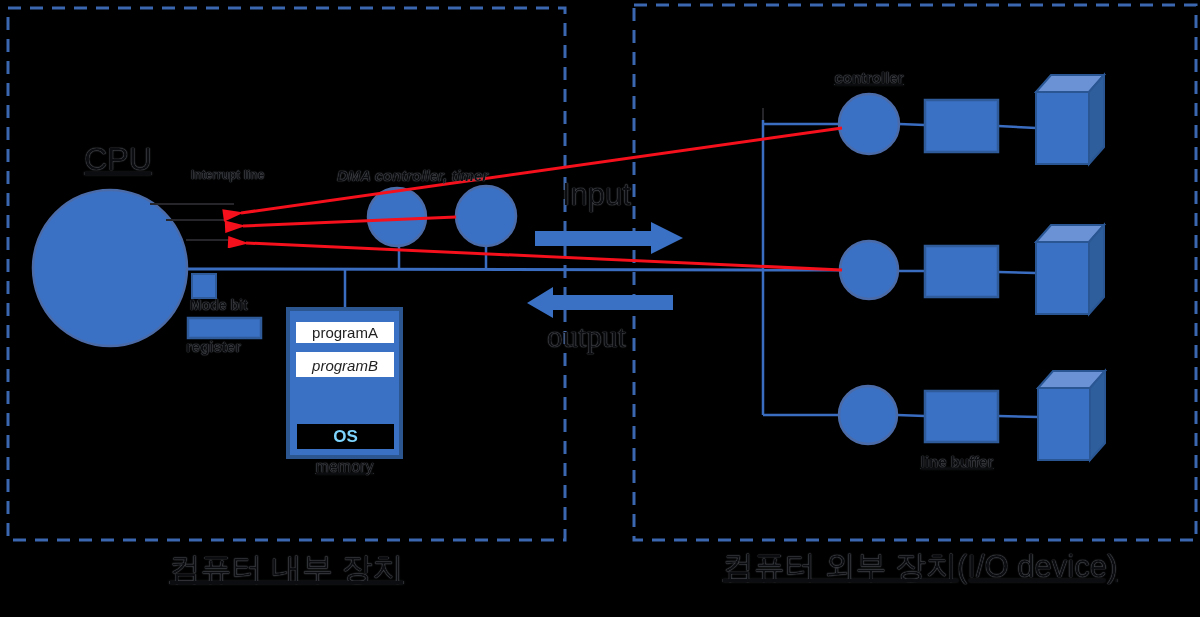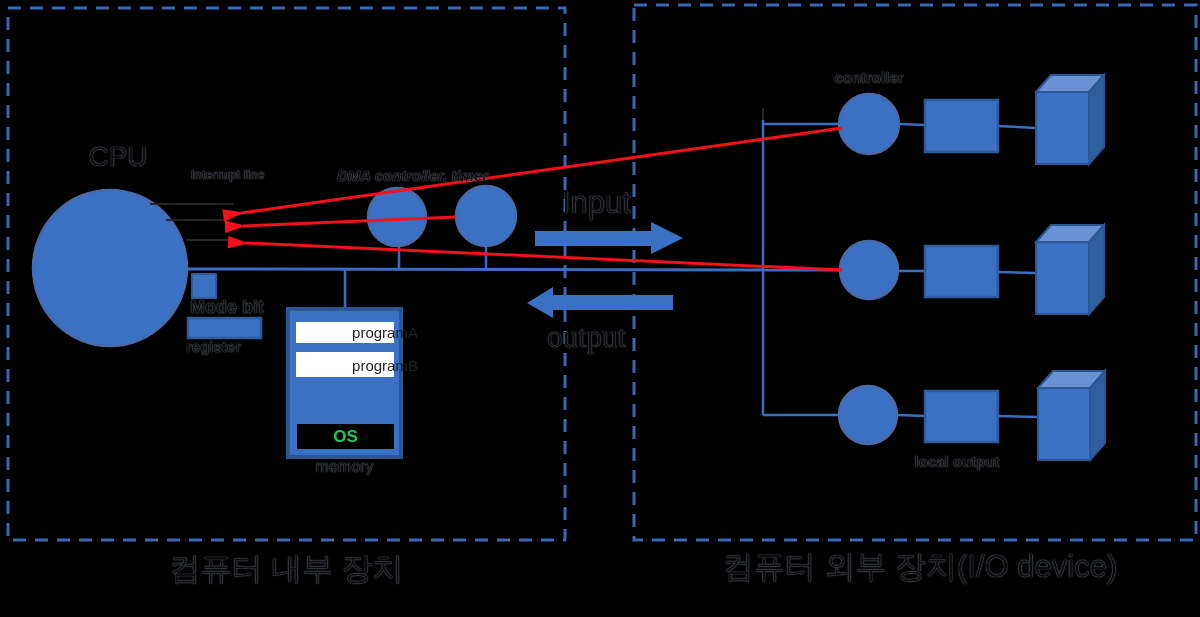--- a/index.html
+++ b/index.html
@@ -3,23 +3,23 @@
 <meta charset="utf-8">
 <style>
   html,body{margin:0;padding:0;background:#000;}
   #stage{position:relative;width:1200px;height:617px;background:#000;overflow:hidden;
          font-family:"Liberation Sans", sans-serif;}
   #diagram-svg{position:absolute;left:0;top:0;}
   .lbl{position:absolute;color:#0c0d10;text-shadow:0 0 1px rgba(150,155,165,0.95),0 0 2px rgba(90,95,105,0.45);
        white-space:nowrap;line-height:1.1;}
   .lbl-sm{font-size:15px;font-weight:bold;}
   .lbl-lg{font-size:31px;font-weight:normal;}
-  .center{text-align:center;}
-  .prog-row{position:absolute;color:#1f1f1f;font-size:15px;text-align:center;line-height:1;padding-left:40px;}
-  .os-row{position:absolute;color:#22c55e;font-weight:bold;font-size:17px;text-align:center;line-height:1;}
+  .center{text-align:center;text-decoration:underline;}
+  .prog-row{position:absolute;color:#1f1f1f;font-size:15px;text-align:center;line-height:1;}
+  .os-row{position:absolute;color:#7dd3fc;font-weight:bold;font-size:17px;text-align:center;line-height:1;}
 </style>
 </head>
 <body>
 
 <div id="stage">
 
   <svg id="diagram-svg" width="1200" height="617" viewBox="0 0 1200 617">
     <defs>
       <marker id="redArrow" markerWidth="8" markerHeight="6" refX="1" refY="2.1" orient="auto" markerUnits="strokeWidth">
         <path d="M0,2.1 L7,0 L7,4.2 Z" fill="#f5101c"></path>
@@ -98,38 +98,38 @@
       </g>
     </g>
 
     <g stroke="#f5101c" stroke-width="3">
       <line x1="842" y1="128" x2="241" y2="213" marker-end="url(#redArrow)"></line>
       <line x1="456" y1="217" x2="243" y2="226" marker-end="url(#redArrow)"></line>
       <line x1="842" y1="270" x2="246" y2="243" marker-end="url(#redArrow)"></line>
     </g>
   </svg>
 
-  <div class="lbl lbl-lg center" style="left:48px;top:142px;width:140px;font-size:28px;">CPU</div>
+  <div class="lbl lbl-lg center" style="left:48px;top:142px;width:140px;font-size:32px;">CPU</div>
 
   <div class="lbl" style="left:191px;top:169px;font-size:12px;font-weight:bold;">Interrupt line</div>
 
   <div class="lbl lbl-sm" style="left:337px;top:168px;font-style:italic;">DMA controller, timer</div>
 
-  <div class="lbl" style="left:190px;top:298px;font-size:18px;font-weight:bold;">Mode bit</div>
+  <div class="lbl" style="left:190px;top:298px;font-size:14px;font-weight:bold;">Mode bit</div>
 
   <div class="lbl lbl-sm" style="left:186px;top:339px;">register</div>
 
   <div class="prog-row" style="left:296px;top:325px;width:98px;">programA</div>
-  <div class="prog-row" style="left:296px;top:358px;width:98px;">programB</div>
+  <div class="prog-row" style="left:296px;top:358px;width:98px;font-style:italic;">programB</div>
   <div class="os-row" style="left:297px;top:428px;width:97px;">OS</div>
 
   <div class="lbl center" style="left:288px;top:458px;width:113px;font-size:16px;">memory</div>
 
-  <div class="lbl lbl-lg" style="left:562px;top:178px;margin-top:8px;">Input</div>
+  <div class="lbl lbl-lg" style="left:562px;top:178px;">Input</div>
   <div class="lbl lbl-lg" style="left:547px;top:320px;font-family:Liberation Serif, serif;">output</div>
 
   <div class="lbl lbl-sm center" style="left:809px;top:70px;width:120px;">controller</div>
-  <div class="lbl lbl-sm center" style="left:877px;top:454px;width:160px;">local output</div>
+  <div class="lbl lbl-sm center" style="left:877px;top:454px;width:160px;">line buffer</div>
 
   <div class="lbl lbl-lg center" style="left:640px;top:550px;width:560px;">컴퓨터 외부 장치(I/O device)</div>
   <div class="lbl lbl-lg center" style="left:8px;top:552px;width:557px;">컴퓨터 내부 장치</div>
 
 </div>
 
 </body></html>

